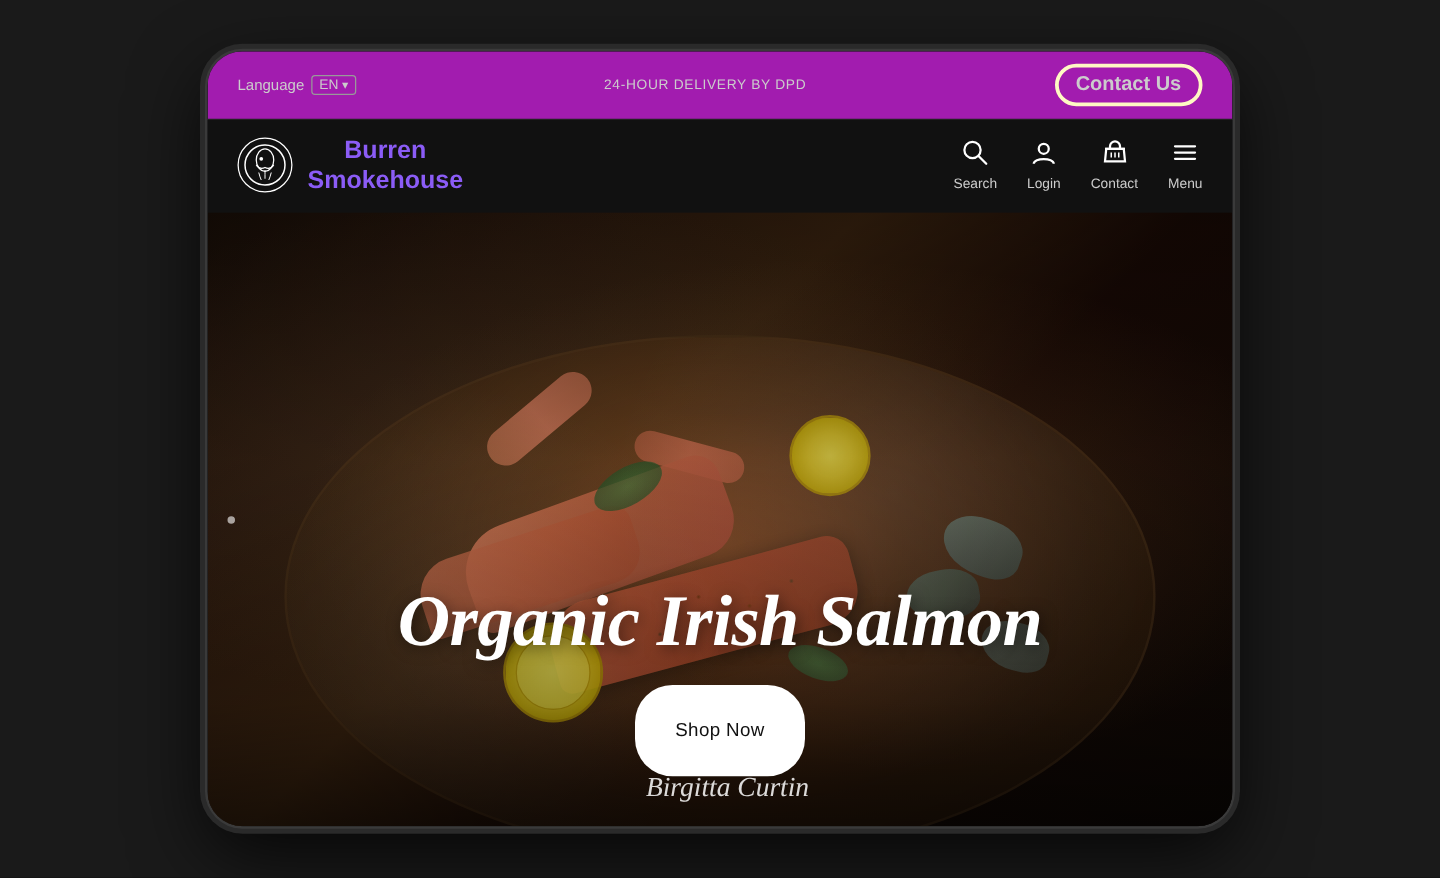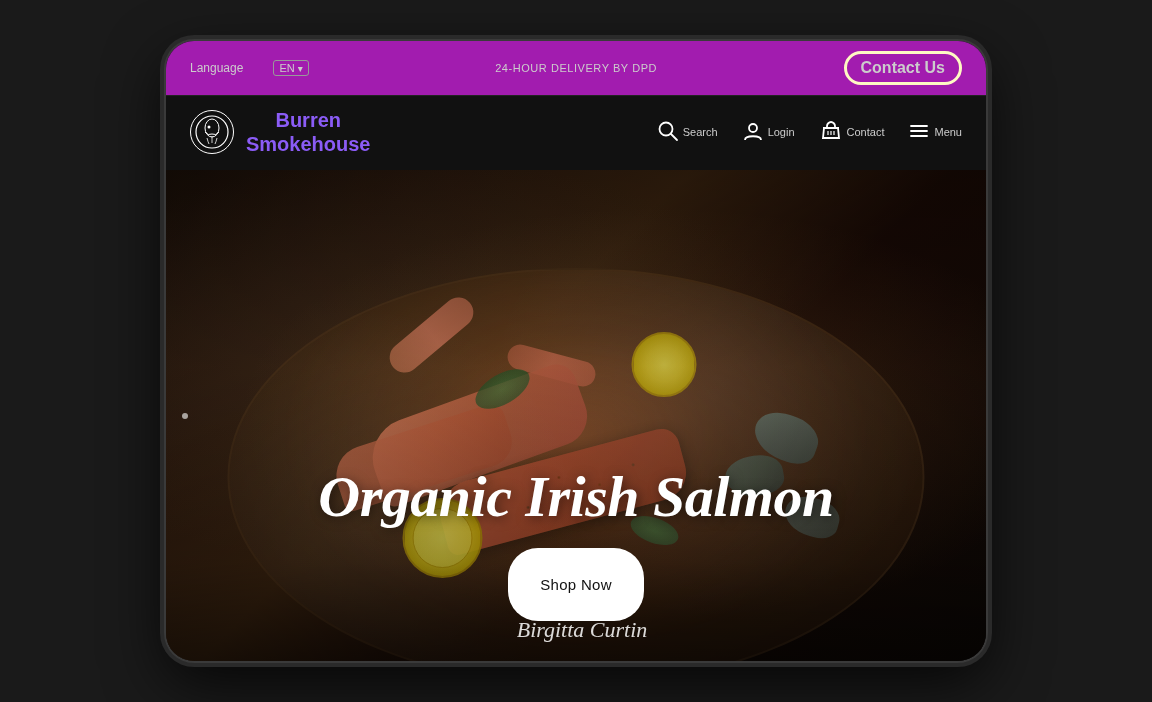--- a/index.html
+++ b/index.html
@@ -59,21 +59,20 @@
 
     .lang-badge {
       border: 1px solid #999;
       border-radius: 3px;
       padding: 1px 5px;
       font-size: 11px;
       color: #ccc;
       display: flex;
       align-items: center;
       gap: 3px;
-      margin-left: 24px;
     }
 
     .delivery-text {
       color: #ccc;
       font-size: 11px;
       letter-spacing: 0.05em;
       text-transform: uppercase;
     }
 
     .contact-btn {
@@ -123,21 +122,21 @@
     }
 
     .nav-icons {
       display: flex;
       align-items: center;
       gap: 24px;
     }
 
     .nav-item {
       display: flex;
-      flex-direction: row;
+      flex-direction: column;
       align-items: center;
       gap: 4px;
       cursor: pointer;
     }
 
     .nav-item-label {
       color: #ccc;
       font-size: 11px;
     }
 

